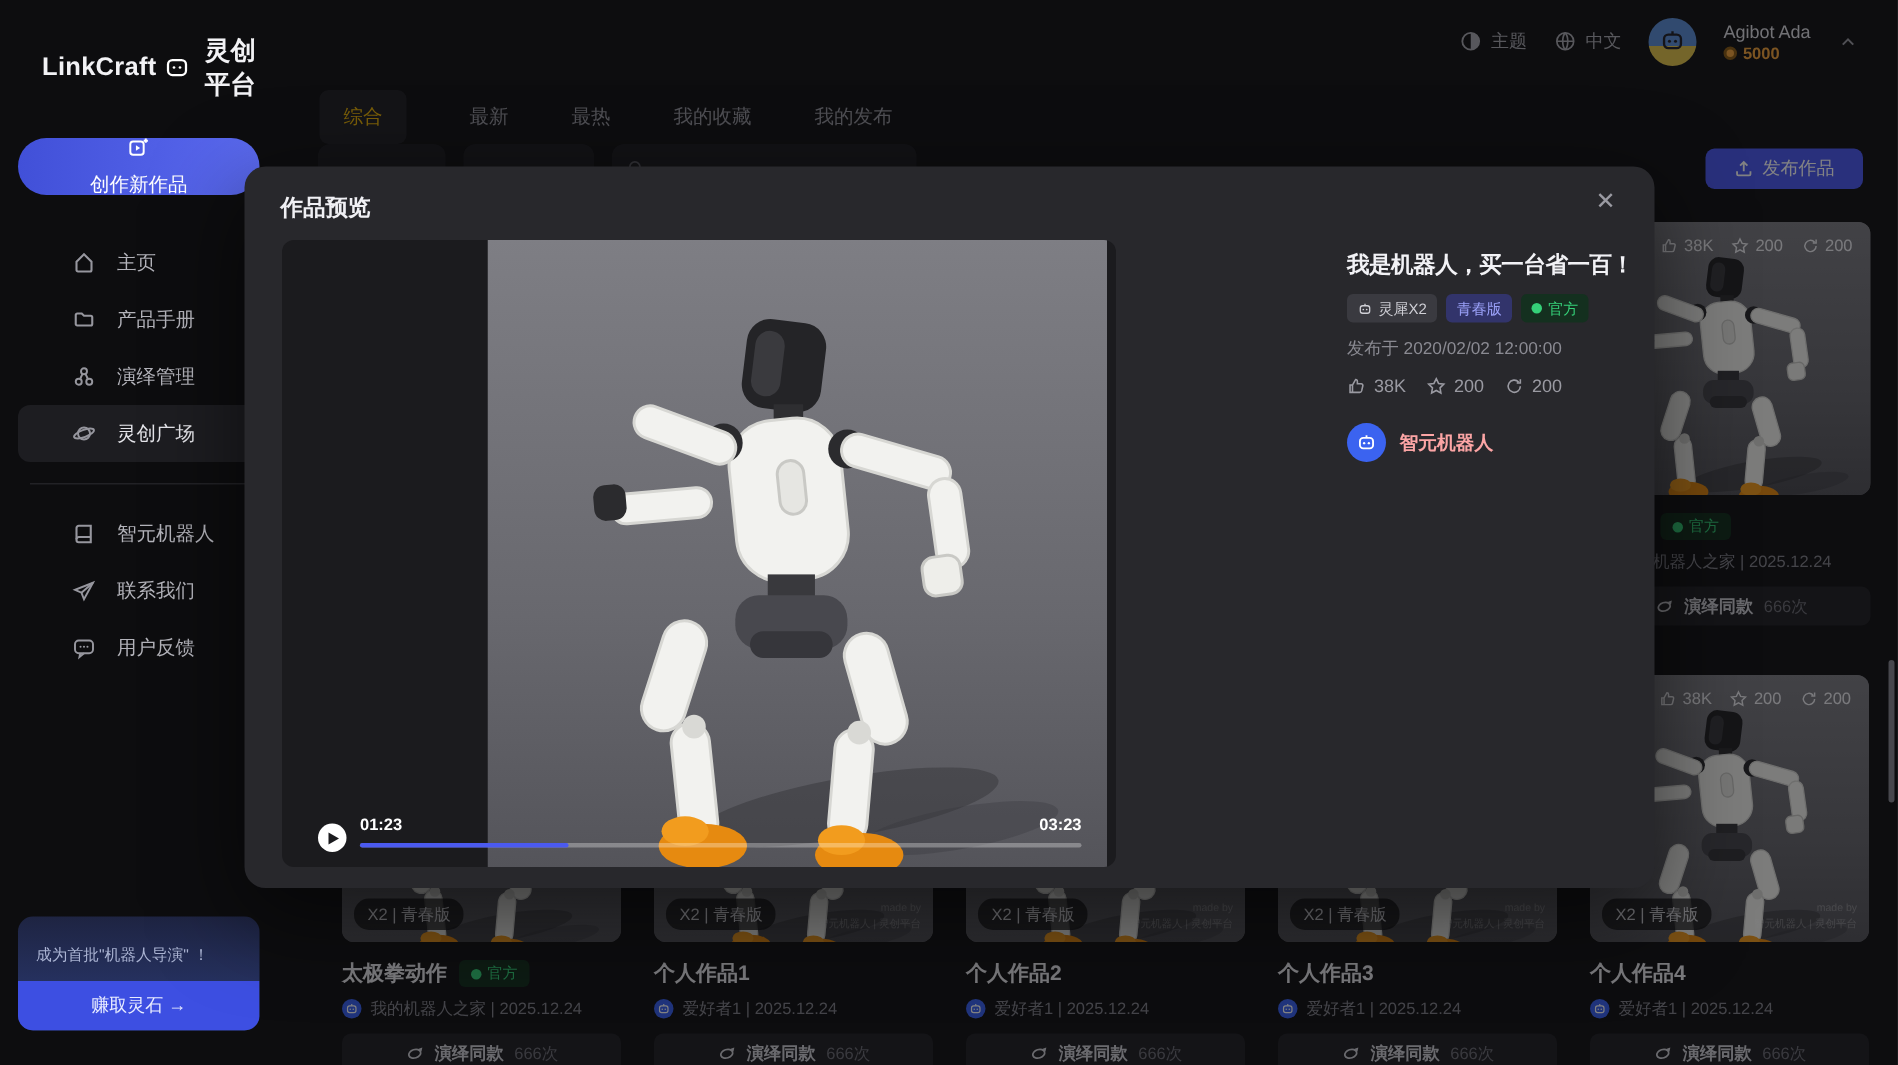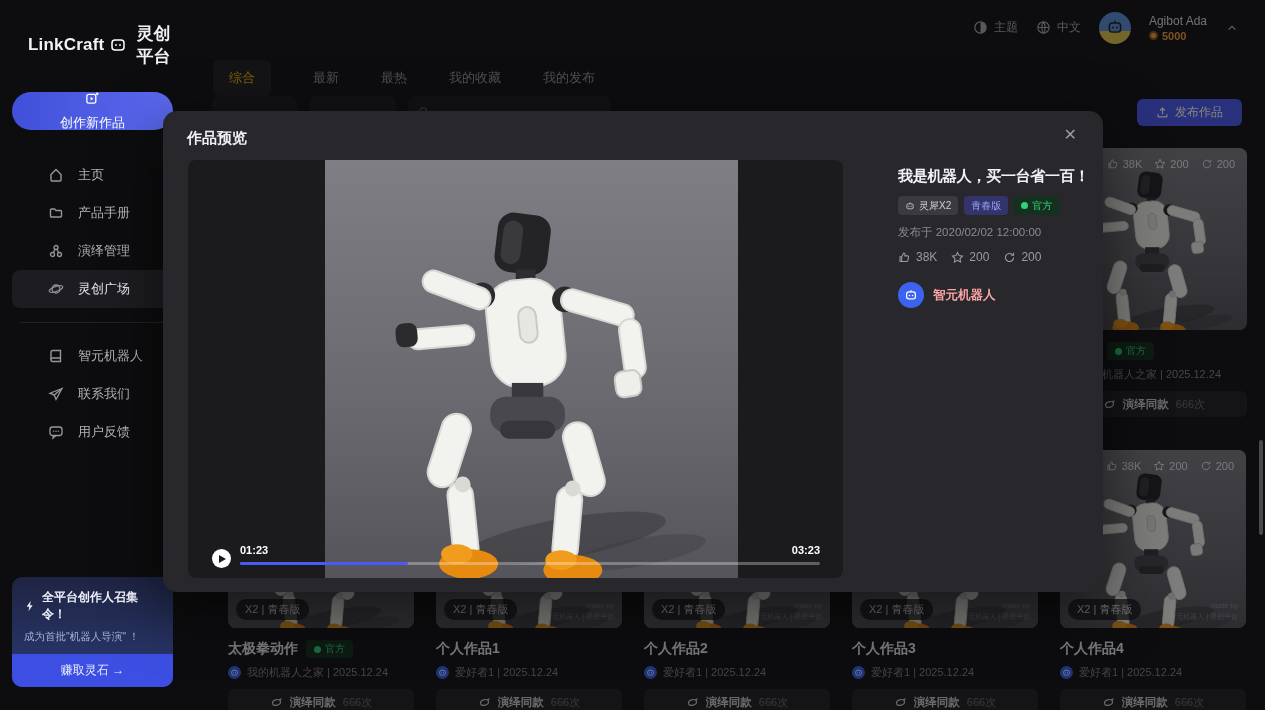--- a/index.html
+++ b/index.html
@@ -78,21 +78,21 @@
   .card.featured { position:absolute; left:876px; top:148px; }
   .feat-badge { margin-left:46px; margin-top:12px; display:inline-flex; }
   .scroll-thumb { position:absolute; right:2px; top:440px; width:4px; height:95px; border-radius:2px; background:#47474d; z-index:90; }
 
   
   .backdrop { position:absolute; left:185px; top:0; right:0; bottom:0; background:rgba(6,6,8,.5); z-index:60; }
   .modal { position:absolute; left:163px; top:111px; width:940px; height:481px; background:#28282c; border-radius:14px; z-index:100;
     box-shadow:0 18px 60px rgba(0,0,0,.55); }
   .modal-title { position:absolute; left:24px; top:18px; font-size:15px; font-weight:bold; color:#f0f0f4; }
   .modal-close { position:absolute; right:26px; top:16px; font-size:16px; color:#9a9aa2; cursor:pointer; line-height:1; }
-  .video { position:absolute; left:25px; top:49px; width:655px; height:418px; background:#1b1b1e; border-radius:8px; overflow:hidden; }
+  .video { position:absolute; left:25px; top:49px; width:556px; height:418px; background:#1b1b1e; border-radius:8px; overflow:hidden; }
   .video-frame { position:absolute; left:137px; top:0; width:413px; height:418px; }
   .video-frame svg { width:100%; height:100%; }
   .vctrl { position:absolute; left:24px; right:23px; bottom:10px; display:flex; align-items:center; gap:9px; }
   .play-btn { width:19px; height:19px; border-radius:50%; background:#fff; display:flex; align-items:center; justify-content:center; cursor:pointer; margin-top:8px; }
   .play-tri { width:0; height:0; border-left:7px solid #1b1b1e; border-top:4.5px solid transparent; border-bottom:4.5px solid transparent; margin-left:2px; }
   .vcol { flex:1; }
   .vtimes { display:flex; justify-content:space-between; font-size:11px; font-weight:bold; color:#fff; }
   .vbar { margin-top:6px; height:3px; border-radius:2px; background:rgba(255,255,255,.30); position:relative; cursor:pointer; }
   .vfill { position:absolute; left:0; top:0; bottom:0; border-radius:2px; background:#4b5af0; }
   .panel { position:absolute; left:735px; top:49px; width:181px; height:418px; display:flex; flex-direction:column; }
@@ -528,26 +528,20 @@
           <path d="M5.5 11.5L5 14l3-2.5"></path>
           <circle cx="5.7" cy="7.2" r="0.7" fill="currentColor" stroke="none"></circle>
           <circle cx="8" cy="7.2" r="0.7" fill="currentColor" stroke="none"></circle>
           <circle cx="10.3" cy="7.2" r="0.7" fill="currentColor" stroke="none"></circle>
         </svg>
       <span>用户反馈</span>
     </div>
   </div>
   <div class="promo">
     <div class="promo-top">
-      <div class="promo-title">
-        <svg class="ico" width="12" height="12" viewBox="0 0 16 16">
-            <path d="M9 1L3.5 9H7l-1 6 5.5-8H8z" fill="#e9edff"></path>
-          </svg>
-        <span>全平台创作人召集令！</span>
-      </div>
       <div class="promo-sub">成为首批"机器人导演" ！</div>
     </div>
     <div class="promo-cta">赚取灵石 →</div>
   </div>
 </div>
 
 <div class="modal">
   <div class="modal-title">作品预览</div>
   <div class="modal-close">✕</div>
 

